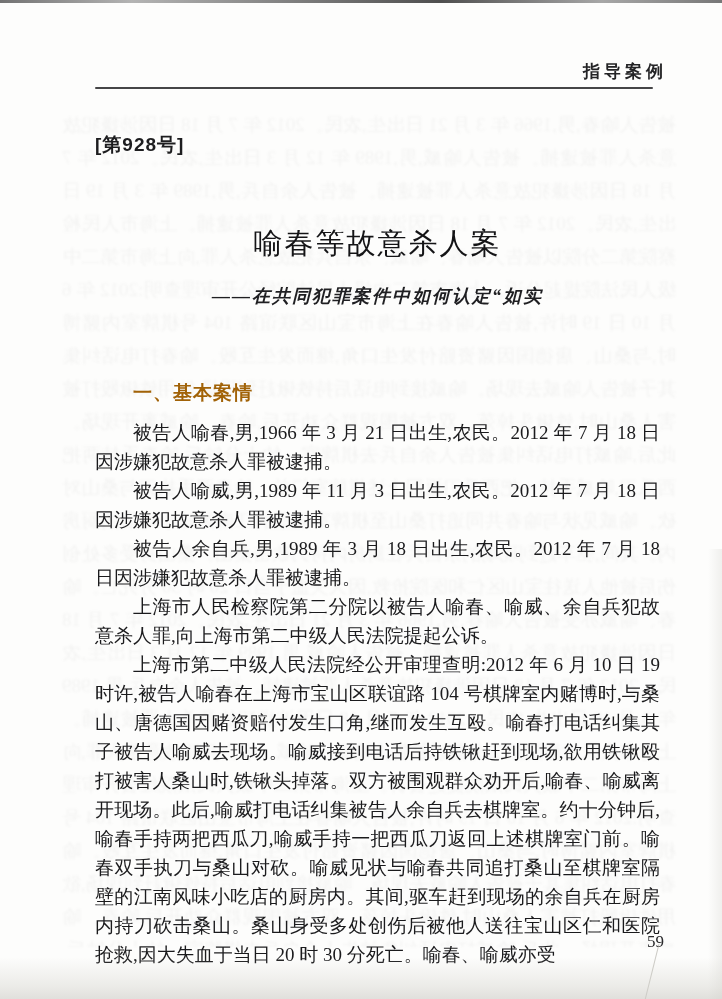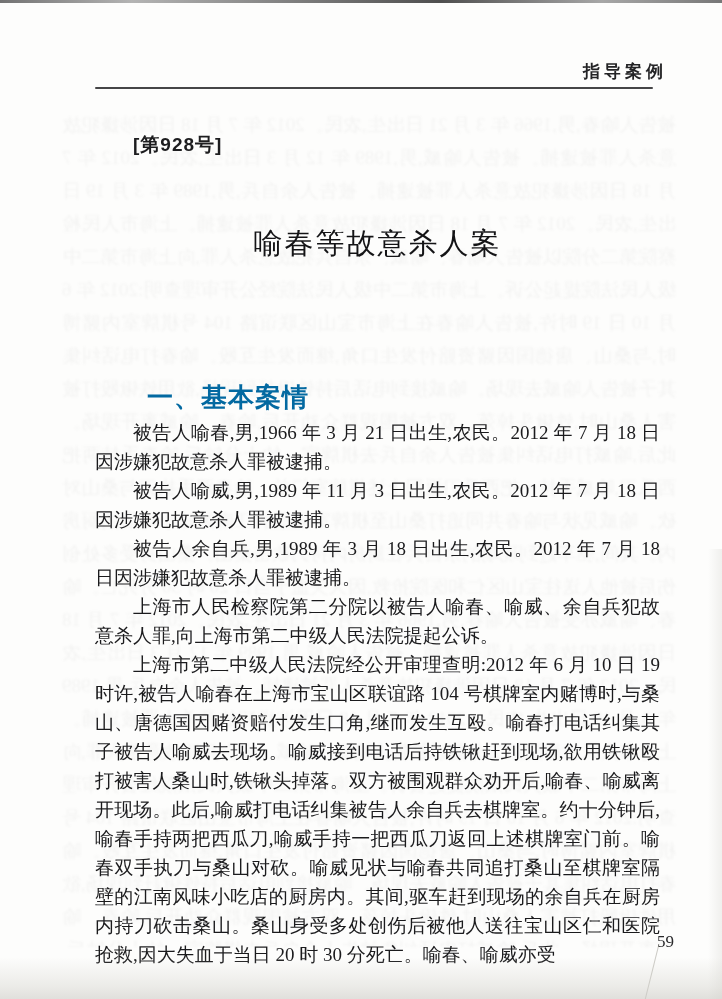--- a/index.html
+++ b/index.html
@@ -69,21 +69,20 @@
     background: #454547;
     border-radius: 1px;
   }
   .case-number {
     position: absolute; top: 132px; left: 95px;
     font-family: "Liberation Sans", "DejaVu Sans", sans-serif;
     font-weight: 700;
     font-size: 19px;
     letter-spacing: 1px;
     color: #1d1d1f;
-    margin-left: 38px;
   }
   .case-title {
     position: absolute; top: 224px; left: 95px; width: 565px;
     margin: 0;
     text-align: center;
     font-family: "Liberation Sans", "DejaVu Sans", sans-serif;
     font-weight: 400;
     font-size: 29px;
     letter-spacing: 2px;
     color: #141416;
@@ -98,38 +97,38 @@
     letter-spacing: 2px;
     color: #1f1f22;
   }
   .subtitle .sub-line { line-height: 31px; }
   .section-heading {
     position: absolute; top: 380px; left: 95px;
     margin: 0;
     text-indent: 2em;
     font-family: "Liberation Sans", "DejaVu Sans", sans-serif;
     font-weight: 700;
-    font-size: 26px;
+    font-size: 19px;
     letter-spacing: 1px;
-    color: #0369a1;
+    color: #a16207;
   }
   .body-text {
     position: absolute; top: 418px; left: 95px; width: 565px;
     font-size: 19px;
     line-height: 29px;
     text-align: justify;
     text-justify: inter-ideograph;
     color: #1b1b1d;
   }
   .body-text p {
     margin: 0;
     text-indent: 2em;
   }
   .page-number {
-    position: absolute; top: 932px; right: 60px;
+    position: absolute; top: 932px; right: 70px;
     font-size: 17px;
     color: #2a2a2c;
   }
 </style>
 </head>
 <body>
 
 <div class="scan">
 
   <div class="edge-top"></div>
@@ -137,20 +136,21 @@
 
   <span class="running-head">指导案例</span>
 
   <div class="header-rule"></div>
 
   <div class="case-number">[第928号]</div>
 
   <h1 class="case-title">喻春等故意杀人案</h1>
 
   <div class="subtitle">
+    <div class="sub-line">——在共同犯罪案件中如何认定“如实</div>
   </div>
 
   <h2 class="section-heading">一、基本案情</h2>
 
   <div class="body-text">
     <p>被告人喻春,男,1966 年 3 月 21 日出生,农民。2012 年 7 月 18 日因涉嫌犯故意杀人罪被逮捕。</p>
     <p>被告人喻威,男,1989 年 11 月 3 日出生,农民。2012 年 7 月 18 日因涉嫌犯故意杀人罪被逮捕。</p>
     <p>被告人余自兵,男,1989 年 3 月 18 日出生,农民。2012 年 7 月 18 日因涉嫌犯故意杀人罪被逮捕。</p>
     <p>上海市人民检察院第二分院以被告人喻春、喻威、余自兵犯故意杀人罪,向上海市第二中级人民法院提起公诉。</p>
     <p>上海市第二中级人民法院经公开审理查明:2012 年 6 月 10 日 19 时许,被告人喻春在上海市宝山区联谊路 104 号棋牌室内赌博时,与桑山、唐德国因赌资赔付发生口角,继而发生互殴。喻春打电话纠集其子被告人喻威去现场。喻威接到电话后持铁锹赶到现场,欲用铁锹殴打被害人桑山时,铁锹头掉落。双方被围观群众劝开后,喻春、喻威离开现场。此后,喻威打电话纠集被告人余自兵去棋牌室。约十分钟后,喻春手持两把西瓜刀,喻威手持一把西瓜刀返回上述棋牌室门前。喻春双手执刀与桑山对砍。喻威见状与喻春共同追打桑山至棋牌室隔壁的江南风味小吃店的厨房内。其间,驱车赶到现场的余自兵在厨房内持刀砍击桑山。桑山身受多处创伤后被他人送往宝山区仁和医院抢救,因大失血于当日 20 时 30 分死亡。喻春、喻威亦受</p>

